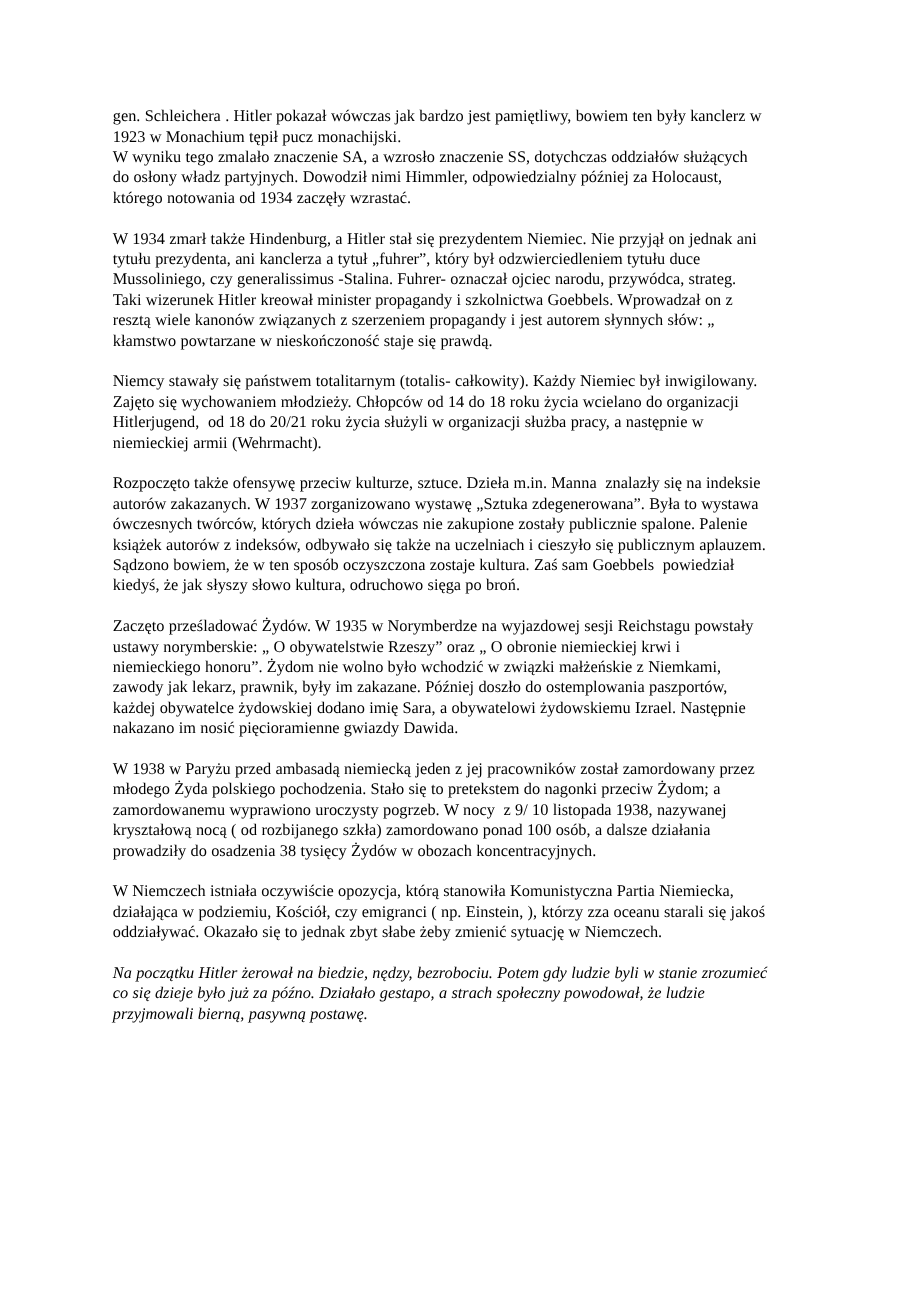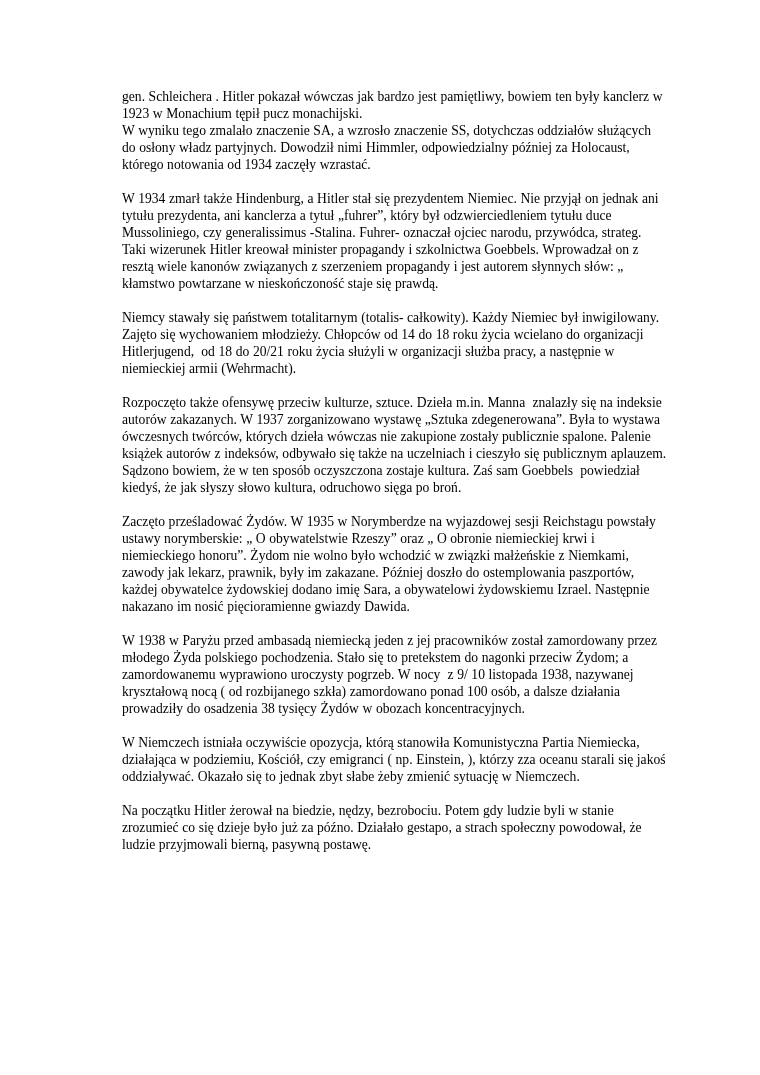--- a/index.html
+++ b/index.html
@@ -16,29 +16,29 @@
     box-sizing: border-box;
     width: 688px;
     height: 1075px;
     background: #ffffff;
     padding: 88px 48px 60px 94px;
     font-family: "Liberation Serif", "DejaVu Serif", serif;
     font-size: 13.6px;
     line-height: 17px;
     color: #000000;
     text-align: left;
-    margin-left: 28px;
   }
   .para {
     margin: 0 0 17px 0;
     white-space: pre-wrap;
     word-spacing: 0.2px;
   }
   .para:last-child {
     margin-bottom: 0;
+    font-style: italic;
   }
 </style>
 </head>
 <body>
 
 <div class="page">
   <p class="para">gen. Schleichera . Hitler pokazał wówczas jak bardzo jest pamiętliwy, bowiem ten były kanclerz w 1923 w Monachium tępił pucz monachijski.
 W wyniku tego zmalało znaczenie SA, a wzrosło znaczenie SS, dotychczas oddziałów służących do osłony władz partyjnych. Dowodził nimi Himmler, odpowiedzialny później za Holocaust, którego notowania od 1934 zaczęły wzrastać.</p>
   <p class="para">W 1934 zmarł także Hindenburg, a Hitler stał się prezydentem Niemiec. Nie przyjął on jednak ani tytułu prezydenta, ani kanclerza a tytuł „fuhrer”, który był odzwierciedleniem tytułu duce Mussoliniego, czy generalissimus -Stalina. Fuhrer- oznaczał ojciec narodu, przywódca, strateg. Taki wizerunek Hitler kreował minister propagandy i szkolnictwa Goebbels. Wprowadzał on z resztą wiele kanonów związanych z szerzeniem propagandy i jest autorem słynnych słów: „ kłamstwo powtarzane w nieskończoność staje się prawdą.</p>
   <p class="para">Niemcy stawały się państwem totalitarnym (totalis- całkowity). Każdy Niemiec był inwigilowany. Zajęto się wychowaniem młodzieży. Chłopców od 14 do 18 roku życia wcielano do organizacji Hitlerjugend,  od 18 do 20/21 roku życia służyli w organizacji służba pracy, a następnie w niemieckiej armii (Wehrmacht).</p>

